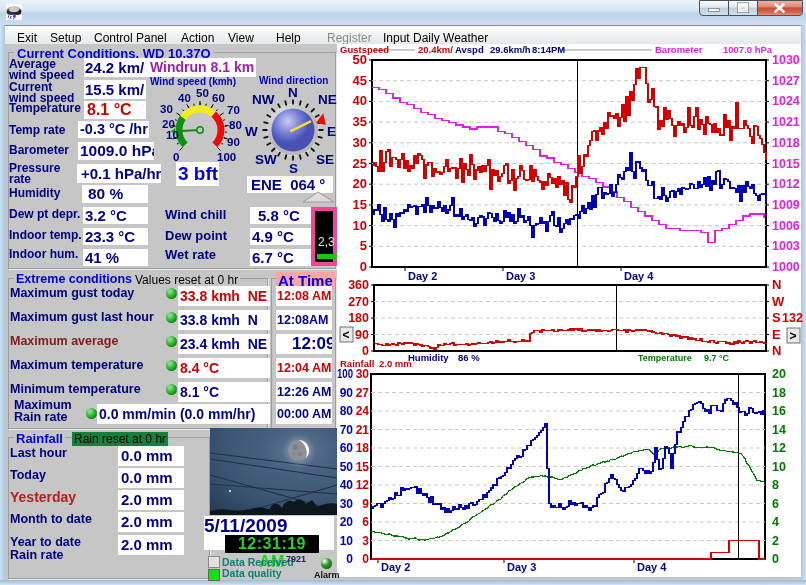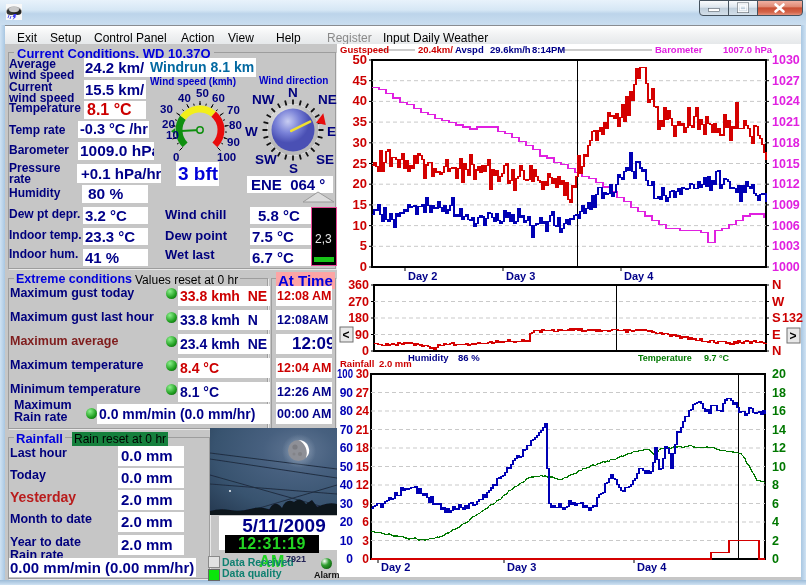--- a/index.html
+++ b/index.html
@@ -81,28 +81,28 @@
     <div class="abs box" style="left:84px;top:58px;width:62px;height:19px;color:#000089;font-size:15px;padding-left:1px;line-height:19px;box-sizing:border-box">24.2 km/</div>
     <div class="abs box" style="left:84px;top:80px;width:62px;height:19px;color:#000089;font-size:15px;padding-left:1px;line-height:19px;box-sizing:border-box">15.5 km/</div>
     <div class="abs box" style="left:84px;top:101px;width:62px;height:18px;color:#cc0000;font-size:16px;padding-left:3px;line-height:18px;box-sizing:border-box">8.1 °C</div>
     <div class="abs box" style="left:78px;top:121px;width:71px;height:17px;color:#000089;font-size:14.5px;padding-left:2px;line-height:17px;box-sizing:border-box">-0.3 °C /hr</div>
     <div class="abs box" style="left:78px;top:142px;width:76px;height:18px;color:#000089;font-size:15.5px;padding-left:2px;line-height:18px;box-sizing:border-box">1009.0 hPa</div>
     <div class="abs box" style="left:77px;top:164px;width:84px;height:19px;color:#000089;font-size:15px;padding-left:4px;line-height:19px;box-sizing:border-box">+0.1 hPa/hr</div>
     <div class="abs box" style="left:82px;top:185px;width:66px;height:18px;color:#000089;font-size:15.5px;padding-left:6px;line-height:18px;box-sizing:border-box">80 %</div>
     <div class="abs box" style="left:83px;top:207px;width:65px;height:17px;color:#000089;font-size:15px;padding-left:2px;line-height:17px;box-sizing:border-box">3.2 °C</div>
     <div class="abs box" style="left:83px;top:228px;width:65px;height:17px;color:#000089;font-size:15px;padding-left:2px;line-height:17px;box-sizing:border-box">23.3 °C</div>
     <div class="abs box" style="left:83px;top:249px;width:65px;height:17px;color:#000089;font-size:15px;padding-left:2px;line-height:17px;box-sizing:border-box">41 %</div>
-    <div class="abs box" style="left:146px;top:58px;width:110px;height:19px;color:#0369a1;font-size:14px;padding-left:4px;line-height:19px;box-sizing:border-box">Windrun 8.1 km</div>
+    <div class="abs box" style="left:146px;top:58px;width:110px;height:19px;color:#a21caf;font-size:14px;padding-left:4px;line-height:19px;box-sizing:border-box">Windrun 8.1 km</div>
     <div class="abs lbl" style="left:150px;top:77px;font-size:10px;line-height:9px;color:#0000c8;font-weight:bold">Wind speed (kmh)</div>
     <div class="abs lbl" style="left:259px;top:76px;font-size:10px;line-height:9px;color:#0000c8;font-weight:bold">Wind direction</div>
     <div class="abs lbl" style="left:165px;top:209px;font-size:13px;line-height:12px;color:#00007d;font-weight:bold">Wind chill</div>
     <div class="abs lbl" style="left:165px;top:230px;font-size:13px;line-height:12px;color:#00007d;font-weight:bold">Dew point</div>
-    <div class="abs lbl" style="left:165px;top:249px;font-size:13px;line-height:12px;color:#00007d;font-weight:bold">Wet last</div>
+    <div class="abs lbl" style="left:165px;top:249px;font-size:13px;line-height:12px;color:#00007d;font-weight:bold">Wet rate</div>
     <div class="abs box" style="left:250px;top:207px;width:61px;height:17px;color:#000089;font-size:15px;padding-left:8px;line-height:17px;box-sizing:border-box">5.8 °C</div>
-    <div class="abs box" style="left:250px;top:228px;width:61px;height:17px;color:#000089;font-size:15px;padding-left:2px;line-height:17px;box-sizing:border-box">7.5 °C</div>
+    <div class="abs box" style="left:250px;top:228px;width:61px;height:17px;color:#000089;font-size:15px;padding-left:2px;line-height:17px;box-sizing:border-box">4.9 °C</div>
     <div class="abs box" style="left:250px;top:249px;width:61px;height:17px;color:#000089;font-size:15px;padding-left:2px;line-height:17px;box-sizing:border-box">6.7 °C</div>
     <div class="abs box" style="left:247px;top:176px;width:86px;height:17px;color:#000089;font-size:15px;padding-left:4px;line-height:17px;box-sizing:border-box">ENE&nbsp; 064 °</div>
     <div class="abs box" style="left:176px;top:162px;width:43px;height:24px;color:#0000d8;font-size:19px;padding-left:2px;line-height:24px;box-sizing:border-box">3 bft</div>
     <svg class="abs" style="left:160px;top:88px" width="85" height="85" viewBox="160 88 85 85">
       <path d="M182.7,147.3 A24.5,24.5 0 0 1 180.2,115.6 L185.8,119.7 A17.5,17.5 0 0 0 187.6,142.4 Z" fill="#0f8f0f"></path>
       <path d="M180.2,115.6 A24.5,24.5 0 0 1 215.9,111.4 L211.4,116.7 A17.5,17.5 0 0 0 185.8,119.7 Z" fill="#f2ee1a"></path>
       <path d="M215.9,111.4 A24.5,24.5 0 0 1 217.3,147.3 L212.4,142.4 A17.5,17.5 0 0 0 211.4,116.7 Z" fill="#e80c0c"></path>
       <path d="M182.3,147.7 L179.5,150.5 M176.2,137.7 L172.4,139.0 M175.3,126.1 L171.4,125.5 M179.8,115.3 L176.5,113.0 M188.7,107.7 L186.8,104.2 M200.0,105.0 L200.0,101.0 M211.3,107.7 L213.2,104.2 M220.2,115.3 L223.5,113.0 M224.7,126.1 L228.6,125.5 M223.8,137.7 L227.6,139.0 M217.7,147.7 L220.5,150.5 M182.3,147.7 L180.9,149.1 M178.7,143.1 L177.0,144.1 M176.2,137.7 L174.3,138.3 M175.1,132.0 L173.1,132.1 M175.3,126.1 L173.3,125.8 M176.9,120.4 L175.1,119.7 M179.8,115.3 L178.2,114.1 M183.8,111.0 L182.5,109.5 M188.7,107.7 L187.7,105.9 M194.2,105.7 L193.7,103.7 M200.0,105.0 L200.0,103.0 M205.8,105.7 L206.3,103.7 M211.3,107.7 L212.3,105.9 M216.2,111.0 L217.5,109.5 M220.2,115.3 L221.8,114.1 M223.1,120.4 L224.9,119.7 M224.7,126.1 L226.7,125.8 M224.9,132.0 L226.9,132.1 M223.8,137.7 L225.7,138.3 M221.3,143.1 L223.0,144.1 M217.7,147.7 L219.1,149.1" stroke="#000" stroke-width="1" fill="none"></path>
       <line x1="200.0" y1="130.0" x2="176.0" y2="131.3" stroke="#0f8f0f" stroke-width="2"></line>
       <polygon points="175.0,128.3 175.0,134.3 171.0,131.3" fill="#0f8f0f"></polygon>
@@ -144,21 +144,21 @@
     <div class="abs lbl" style="left:318px;top:94px;font-size:13.5px;line-height:12.5px;color:#00007d;font-weight:bold">NE</div>
     <div class="abs lbl" style="left:327px;top:126px;font-size:13.5px;line-height:12.5px;color:#00007d;font-weight:bold">E</div>
     <div class="abs lbl" style="left:316px;top:154px;font-size:13.5px;line-height:12.5px;color:#00007d;font-weight:bold">SE</div>
     <div class="abs lbl" style="left:289px;top:163px;font-size:13.5px;line-height:12.5px;color:#00007d;font-weight:bold">S</div>
     <div class="abs lbl" style="left:255px;top:154px;font-size:13.5px;line-height:12.5px;color:#00007d;font-weight:bold">SW</div>
     <div class="abs lbl" style="left:245px;top:126px;font-size:13.5px;line-height:12.5px;color:#00007d;font-weight:bold">W</div>
     <div class="abs lbl" style="left:252px;top:94px;font-size:13.5px;line-height:12.5px;color:#00007d;font-weight:bold">NW</div>
     <svg class="abs" style="left:302px;top:191px" width="33" height="12">
       <polygon points="16,1 32,11 1,11" fill="#dcdcdc" stroke="#9a9a9a" stroke-width="1"></polygon>
     </svg>
-    <div class="abs" style="left:311px;top:207px;width:26px;height:59px;background:#000;border:1px solid #ec4899;box-sizing:border-box">
+    <div class="abs" style="left:311px;top:207px;width:26px;height:59px;background:#000;border:4px solid #ec4899;box-sizing:border-box">
       <div style="position:absolute;left:3px;top:24px;color:#e8e8e8;font-size:12px;">2,3</div>
       <div style="position:absolute;left:2px;bottom:3px;width:20px;height:5px;background:#18c418"></div>
     </div>
     <div class="abs gb" style="left:8px;top:278px;width:258px;height:149px;"></div>
     <div class="abs gb" style="left:271px;top:278px;width:63px;height:149px;"></div>
     <div class="abs hdr" style="left:14px;top:272px;background:#c6c6c6;padding:0 2px;font-size:12.5px">Extreme conditions</div>
     <div class="abs" style="left:133px;top:273px;background:#c6c6c6;padding:0 2px;font-size:12px;color:#000">Values reset at 0 hr</div>
     <div class="abs hdr" style="left:276px;top:272px;background:#fca5a5;padding:0 2px;font-size:15px">At Time</div>
     <div class="abs lbl" style="left:10px;top:288px;font-size:12.5px;line-height:11.5px;color:#00007d;font-weight:bold">Maximum gust today</div>
     <div class="abs led" style="left:166px;top:288px"></div>
@@ -191,21 +191,20 @@
     <div class="abs box" style="left:118px;top:446px;width:66px;height:20px;color:#000089;font-size:15px;padding-left:3px;line-height:20px;box-sizing:border-box">0.0 mm</div>
     <div class="abs lbl" style="left:10px;top:470px;font-size:12.5px;line-height:11.5px;color:#00007d;font-weight:bold">Today</div>
     <div class="abs box" style="left:118px;top:468px;width:66px;height:20px;color:#000089;font-size:15px;padding-left:3px;line-height:20px;box-sizing:border-box">0.0 mm</div>
     <div class="abs lbl" style="left:10px;top:492px;font-size:14px;line-height:11.5px;color:#b91c1c;font-weight:bold">Yesterday</div>
     <div class="abs box" style="left:118px;top:490px;width:66px;height:20px;color:#000089;font-size:15px;padding-left:3px;line-height:20px;box-sizing:border-box">2.0 mm</div>
     <div class="abs lbl" style="left:10px;top:514px;font-size:12.5px;line-height:11.5px;color:#00007d;font-weight:bold">Month to date</div>
     <div class="abs box" style="left:118px;top:512px;width:66px;height:20px;color:#000089;font-size:15px;padding-left:3px;line-height:20px;box-sizing:border-box">2.0 mm</div>
     <div class="abs lbl" style="left:10px;top:537px;font-size:12.5px;line-height:11.5px;color:#00007d;font-weight:bold">Year to date</div>
     <div class="abs box" style="left:118px;top:535px;width:66px;height:20px;color:#000089;font-size:15px;padding-left:3px;line-height:20px;box-sizing:border-box">2.0 mm</div>
     <div class="abs lbl" style="left:10px;top:550px;font-size:12.5px;line-height:11.5px;color:#00007d;font-weight:bold">Rain rate</div>
-    <div class="abs box" style="left:9px;top:558px;width:187px;height:19px;color:#000089;font-size:15px;padding-left:1px;line-height:19px;box-sizing:border-box">0.00 mm/min (0.00 mm/hr)</div>
     <svg class="abs" style="left:210px;top:428px" width="127" height="87" viewBox="0 0 127 87">
       <defs>
         <radialGradient id="sky" cx="70%" cy="26%" r="95%">
           <stop offset="0%" stop-color="#607693"></stop>
           <stop offset="30%" stop-color="#47607f"></stop>
           <stop offset="70%" stop-color="#38536f"></stop>
           <stop offset="100%" stop-color="#283d55"></stop>
         </radialGradient>
         <radialGradient id="glow" cx="50%" cy="50%">
           <stop offset="30%" stop-color="#eef2f6" stop-opacity="0.8"></stop>
@@ -229,21 +228,21 @@
       <path d="M88.5 12 A10.5 10.5 0 0 1 95.9 30 A14.5 14.5 0 0 0 88.5 12 Z" fill="#ffffff" filter="url(#soft)"></path>
       <circle cx="85" cy="19" r="2.6" fill="#7b7c82"></circle>
       <circle cx="90" cy="26" r="2.1" fill="#808186"></circle>
       <circle cx="84" cy="26" r="1.5" fill="#838489"></circle>
       <circle cx="20" cy="63" r="1.1" fill="#e6ecf2"></circle>
       <g filter="url(#soft)">
         <path d="M0 87 L0 83 Q10 80 20 82 Q30 84 40 81 Q50 78 58 81 Q66 84 74 80 Q84 75 94 78 Q104 81 112 77 Q120 74 127 76 L127 87 Z" fill="#0b131f"></path>
         <path d="M58 84 Q64 70 72 80 Q76 70 84 74 Q90 68 96 76 L102 72 L108 80 L102 87 L60 87 Z" fill="#0b131f"></path>
       </g>
     </svg>
-    <div class="abs" style="left:219px;top:516px;width:130px;height:34px;background:#fff;color:#000089;font-weight:bold;font-size:19px;text-align:center;line-height:19px">5/11/2009</div>
+    <div class="abs" style="left:204px;top:516px;width:130px;height:34px;background:#fff;color:#000089;font-weight:bold;font-size:19px;line-height:19px">5/11/2009</div>
     <div class="abs" style="left:225px;top:535px;width:94px;height:18px;background:#000;color:#22d422;font-weight:bold;font-size:16px;text-align:center;line-height:18px;letter-spacing:0.5px">12:31:19 AM</div>
     <div class="abs" style="left:208px;top:556px;width:10px;height:10px;background:#e2e2e2;border:1px solid #8a8a8a"></div>
     <div class="abs" style="left:222px;top:556px;font-size:10.5px;color:#0f8070;font-weight:bold">Data Received</div>
     <div class="abs" style="left:286px;top:554px;font-size:9px;color:#222255;font-weight:bold">7921</div>
     <div class="abs" style="left:208px;top:569px;width:10px;height:10px;background:#0ae60a;border:1px solid #666"></div>
     <div class="abs" style="left:222px;top:567px;font-size:10.5px;color:#0f8070;font-weight:bold">Data quality</div>
     <div class="abs" style="left:321px;top:558px;width:11px;height:11px;border-radius:50%;background:radial-gradient(circle at 32% 28%,#ffffff,#2f9e2f 40%,#0a5c0a 85%)"></div>
     <div class="abs" style="left:314px;top:570px;font-size:9px;color:#111;font-weight:bold">Alarm</div>
     <svg class="abs" style="left:331px;top:44px" width="475" height="533" viewBox="331 44 475 533">
       <line x1="340" y1="50" x2="766" y2="50" stroke="#999" stroke-width="1"></line>

